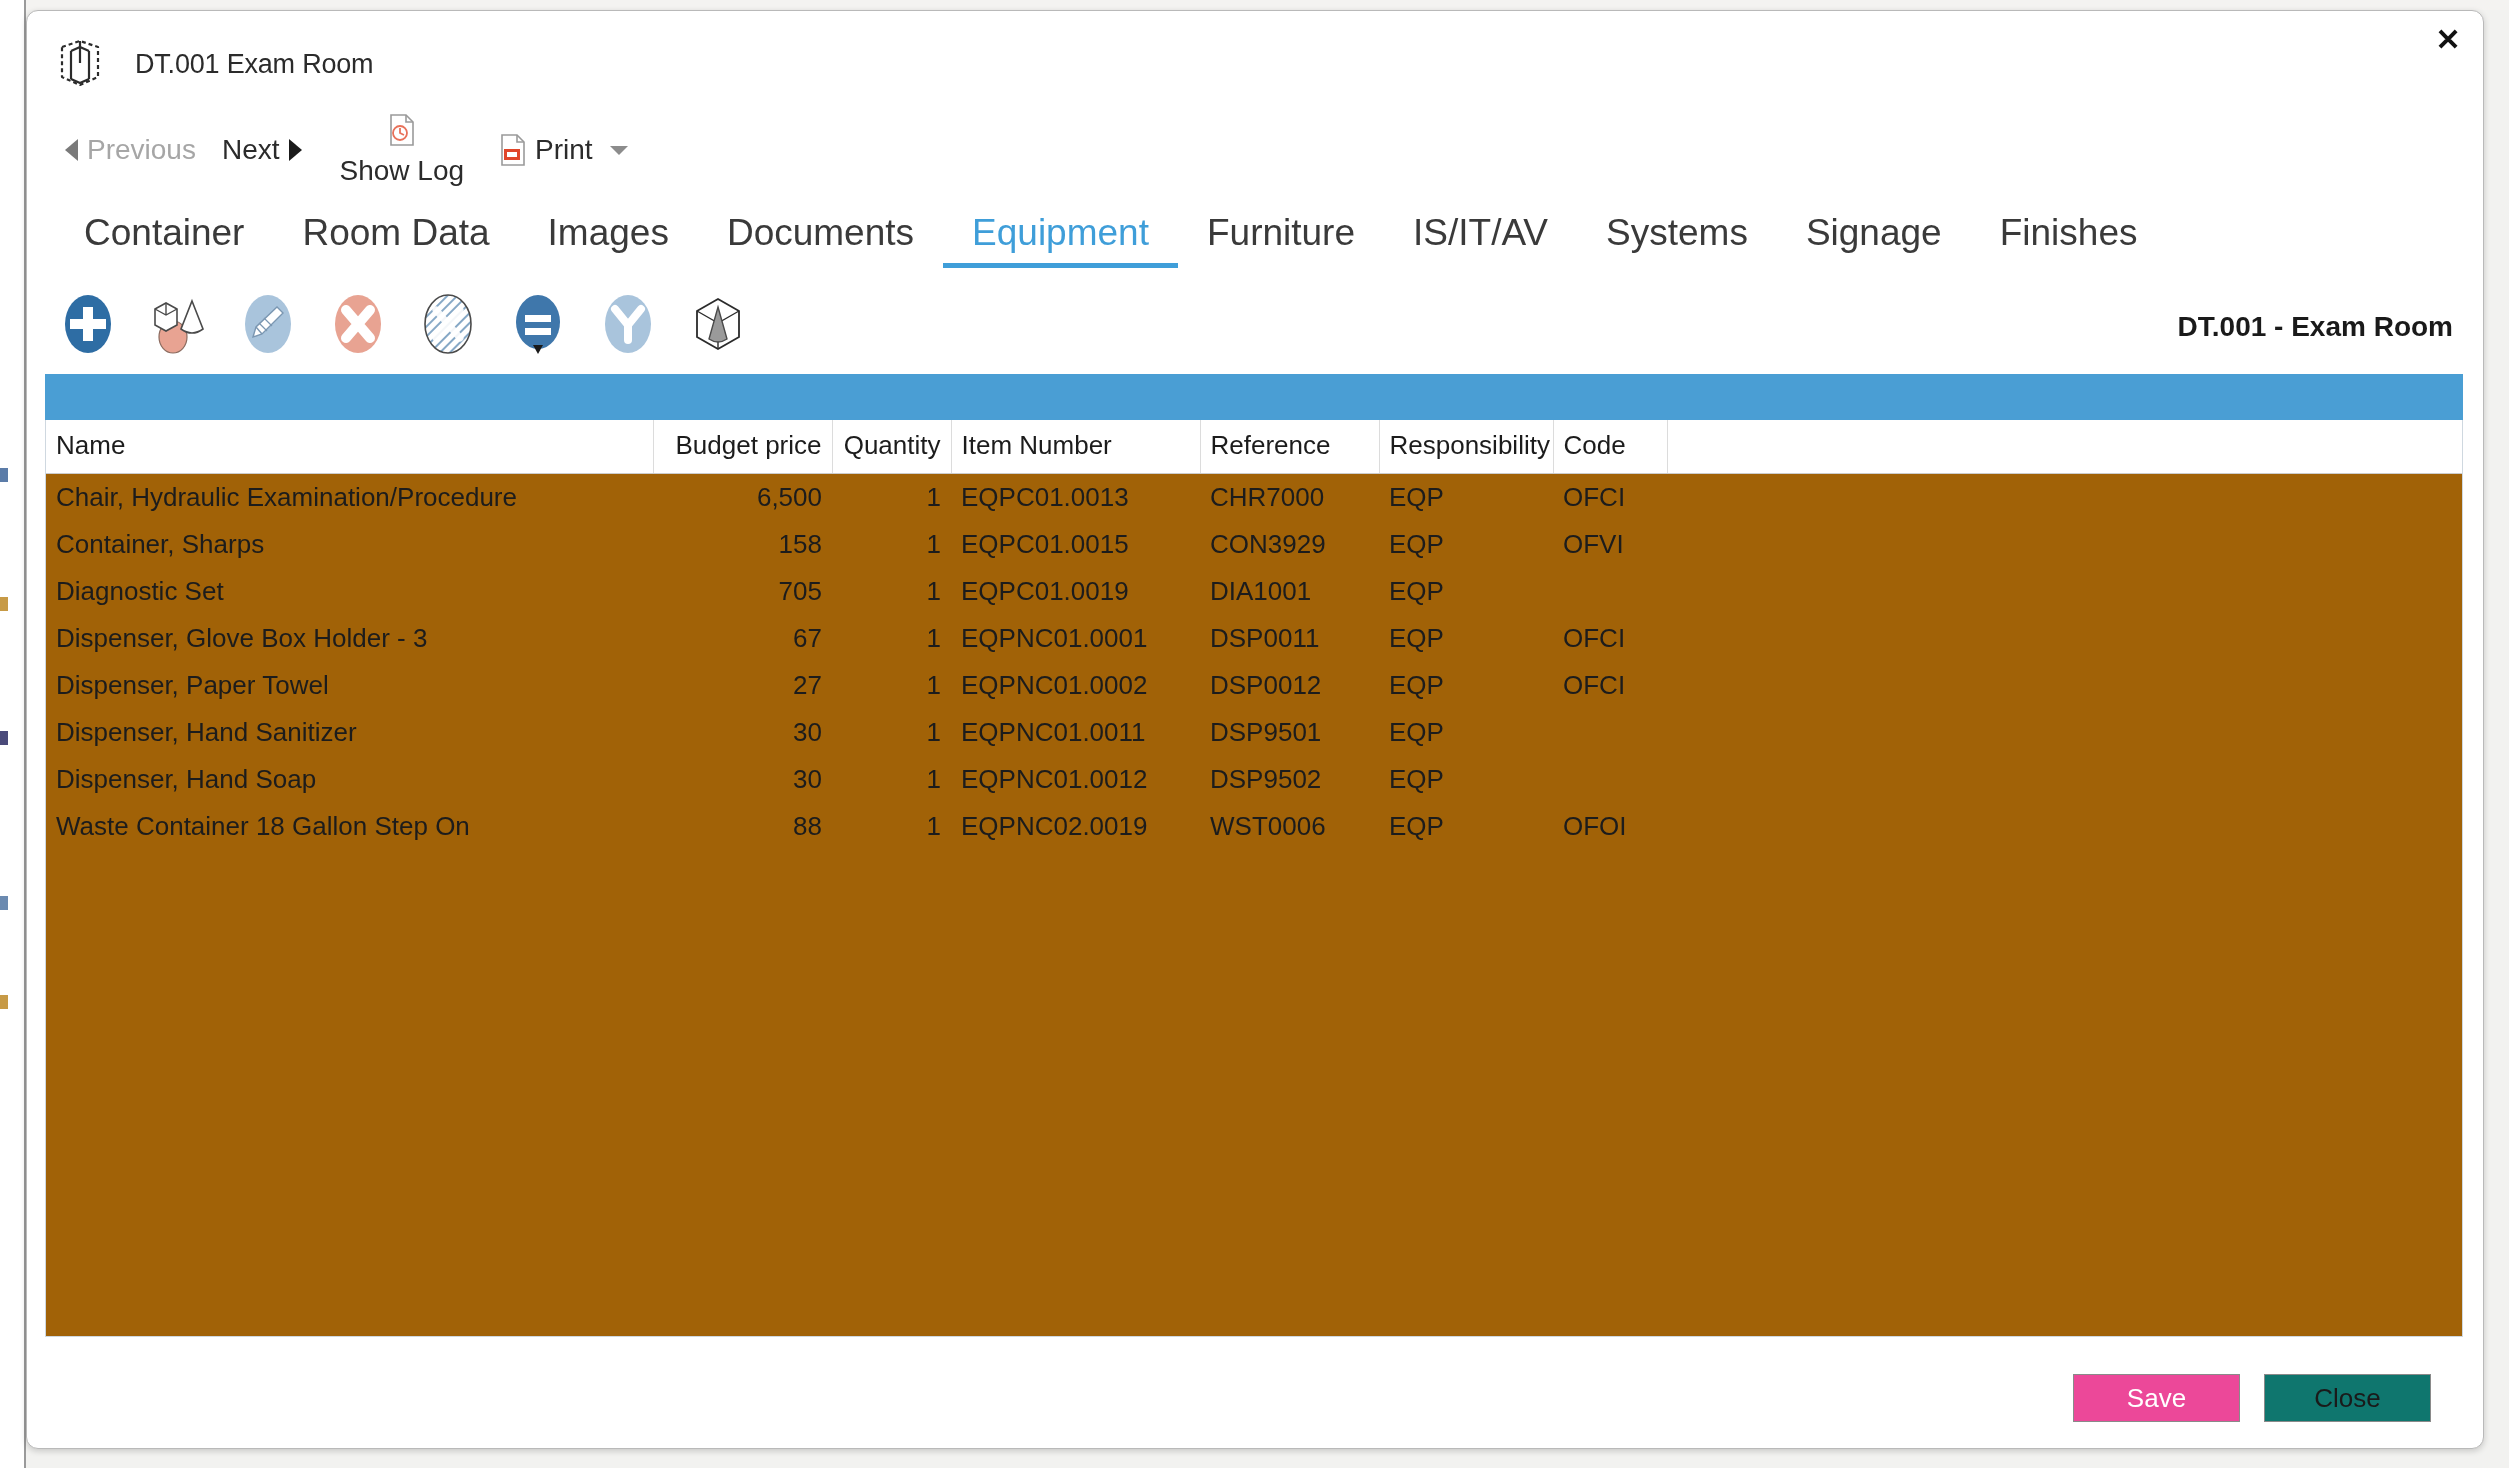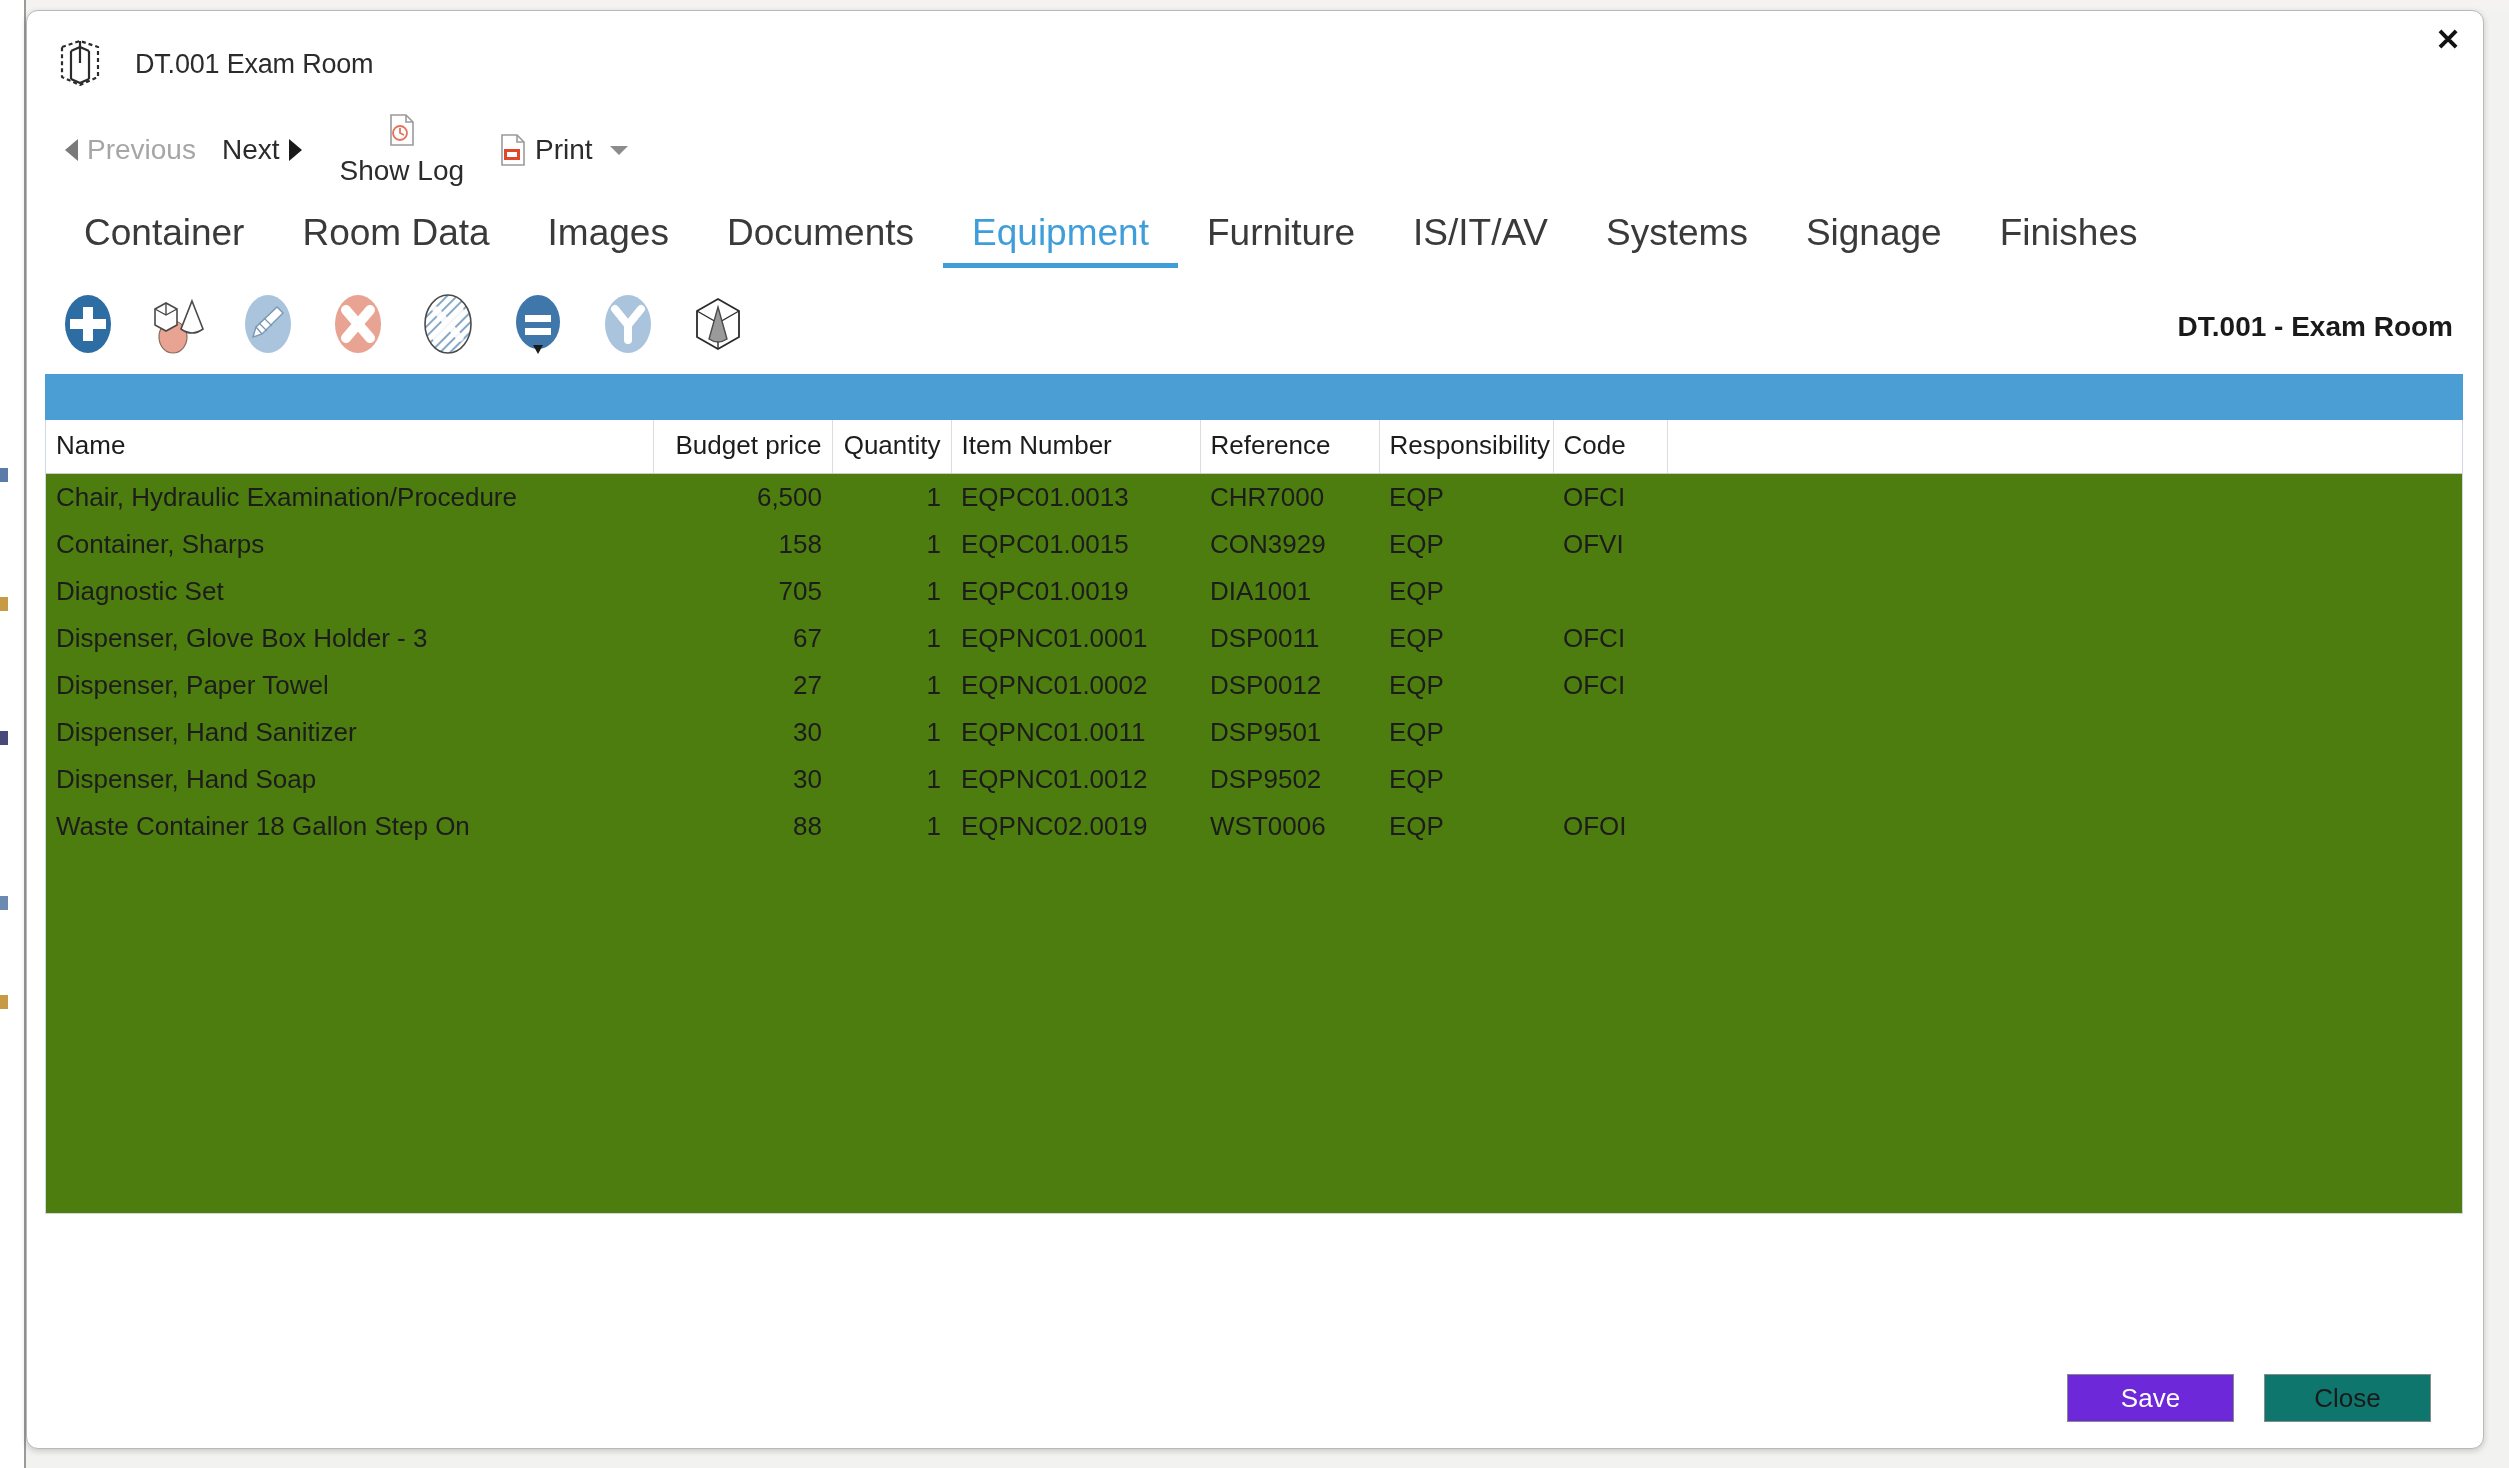--- a/index.html
+++ b/index.html
@@ -169,22 +169,22 @@
     height: 46px;
     background: #4a9ed4;
   }
 
   
   .grid-wrap {
     position: absolute;
     left: 18px;
     top: 409px;
     width: 2418px;
-    height: 794px;
-    background: #4d7c0f;
+    height: 917px;
+    background: #a16207;
     border: 1px solid #cfd8e0;
     border-top: none;
     box-sizing: border-box;
     overflow: hidden;
   }
   table.grid {
     border-collapse: collapse;
     width: 100%;
     table-layout: fixed;
     font-size: 26px;
@@ -226,21 +226,21 @@
     bottom: 26px;
     width: 167px;
     height: 48px;
     font-size: 26px;
     border: 1px solid #8a8a8a;
     box-sizing: border-box;
     cursor: pointer;
     display: flex; align-items: center; justify-content: center;
     font-family: "Liberation Sans", sans-serif;
   }
-  .btn-save { right: 249px; background: #6d28d9; color: #ffffff; }
+  .btn-save { right: 243px; background: #ec4899; color: #ffffff; }
   .btn-close { right: 52px; background: #0f766e; color: #1a1a1a; }
 </style>
 </head>
 <body>
 
 <div class="bg-top-strip"></div>
 
 <div class="bg-strip">
   <div class="pip" style="top:468px;background:#5b7ca8;"></div>
   <div class="pip" style="top:597px;background:#c79a46;"></div>

